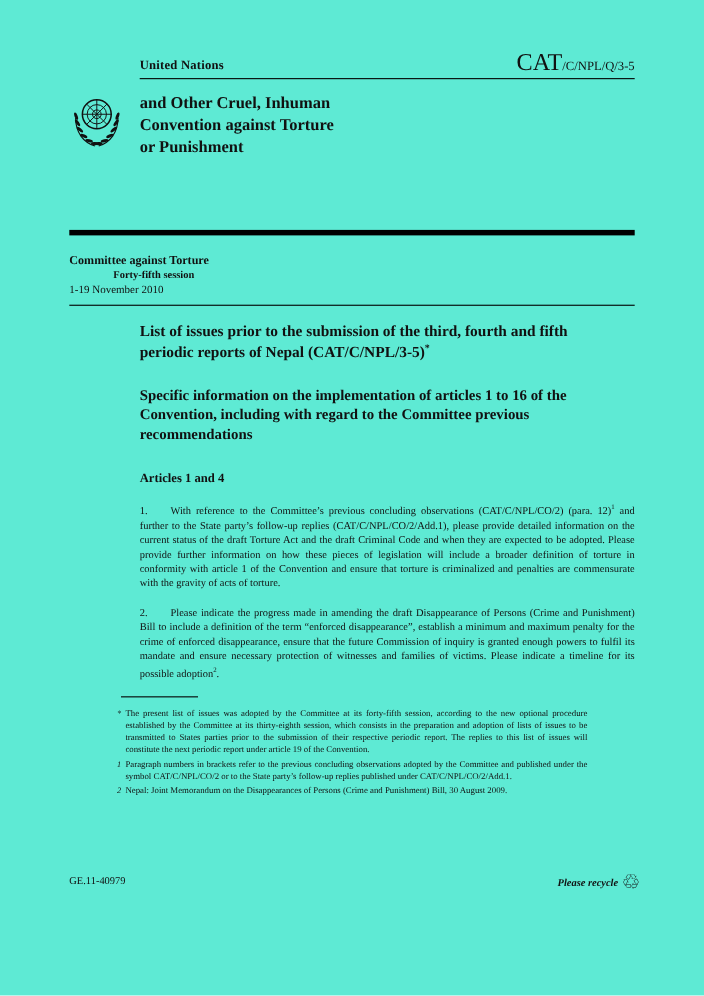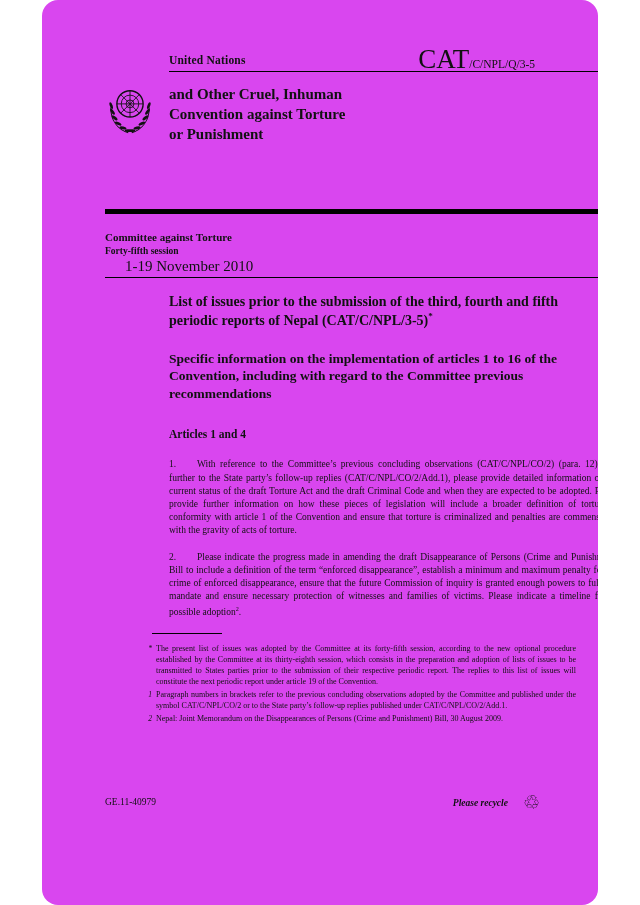--- a/index.html
+++ b/index.html
@@ -1,62 +1,62 @@
 <!DOCTYPE html>
 <html><head>
 <meta charset="utf-8">
 <style>
   * { margin:0; padding:0; box-sizing:border-box; }
   html,body { background:#ffffff; }
   body { font-family:"Liberation Serif","DejaVu Serif",serif; color:#111; }
-  .page { position:relative; width:556px; height:905px; background:#d946ef; margin:0 auto; overflow:hidden;border-radius:16px; }
+  .page { position:relative; width:640px; height:905px; background:#5eead4; margin:0 auto; overflow:hidden; }
 
   
   .org { position:absolute; left:127px; top:54px; font-size:11.5px; font-weight:bold; letter-spacing:.2px; }
   .symbol { position:absolute; right:63px; top:44px; white-space:nowrap; }
-  .symbol-main { font-size:27px; font-weight:normal; }
+  .symbol-main { font-size:22px; font-weight:normal; }
   .symbol-rest { font-size:11.5px; }
   .header-rule { position:absolute; left:127px; top:71px; width:450px; height:1px; background:#000; }
 
   
   .emblem { position:absolute; left:60px; top:82px; width:56px; height:56px; }
 
   
   .doc-main-title { position:absolute; left:127px; top:84px; width:260px; font-size:15px; font-weight:bold; line-height:20px; }
   .info-col { position:absolute; left:425px; top:88px; font-size:9.5px; line-height:13px; }
   .info-original { margin-top:15px; }
 
   .thick-bar { position:absolute; left:63px; top:209px; width:514px; height:5px; background:#000; }
 
   
   .session-block { position:absolute; left:63px; top:231px; }
   .committee { font-size:11px; font-weight:bold; }
-  .session-name { font-size:9.5px; font-weight:bold; margin-top:3px; }
-  .session-dates { font-size:15px; margin-top:2px;margin-left:20px; }
+  .session-name { font-size:9.5px; font-weight:bold; margin-top:3px;margin-left:40px; }
+  .session-dates { font-size:10px; margin-top:2px; }
   .thin-rule { position:absolute; left:63px; top:277px; width:514px; height:1px; background:#000; }
 
   
   .body-col { position:absolute; left:127px; top:294px; width:450px; }
   .doc-title { font-size:14px; font-weight:bold; line-height:15px; width:440px; margin-bottom:22px; }
   .main-title { font-size:13.5px; font-weight:bold; line-height:17.5px; width:430px; margin-bottom:26px; }
   .section-heading { font-size:11.5px; font-weight:bold; margin-bottom:15px; }
   .para { font-size:9.5px; line-height:13.2px; text-align:justify; margin-bottom:13px; }
   .para-num { display:inline-block; width:28px; }
   sup { font-size:0.65em; }
 
   
   .footnotes { position:absolute; left:100px; top:633px; width:434px; }
   .fn-rule { width:70px; height:1px; background:#000; margin-left:10px; margin-bottom:9px; }
   .footnote { display:flex; margin-bottom:2px; }
   .fn-marker { flex:0 0 14px; text-align:right; padding-right:4px; font-size:7.5px; line-height:11px; font-style:italic; }
   .fn-text { flex:1; font-size:8px; line-height:11px; text-align:justify; }
 
   
   .footer-ref { position:absolute; left:63px; top:797px; font-size:9.5px; }
-  .recycle { position:absolute; right:58px; top:793px; display:flex; align-items:center; gap:15px; }
+  .recycle { position:absolute; right:58px; top:793px; display:flex; align-items:center; gap:3px; }
   .recycle-label { font-size:9.5px; font-weight:bold; font-style:italic; }
   .recycle-icon { font-size:19px; line-height:1; }
 </style>
 </head>
 <body>
 
 <div class="page">
 
   <div class="org">United Nations</div>
   <div class="symbol">

